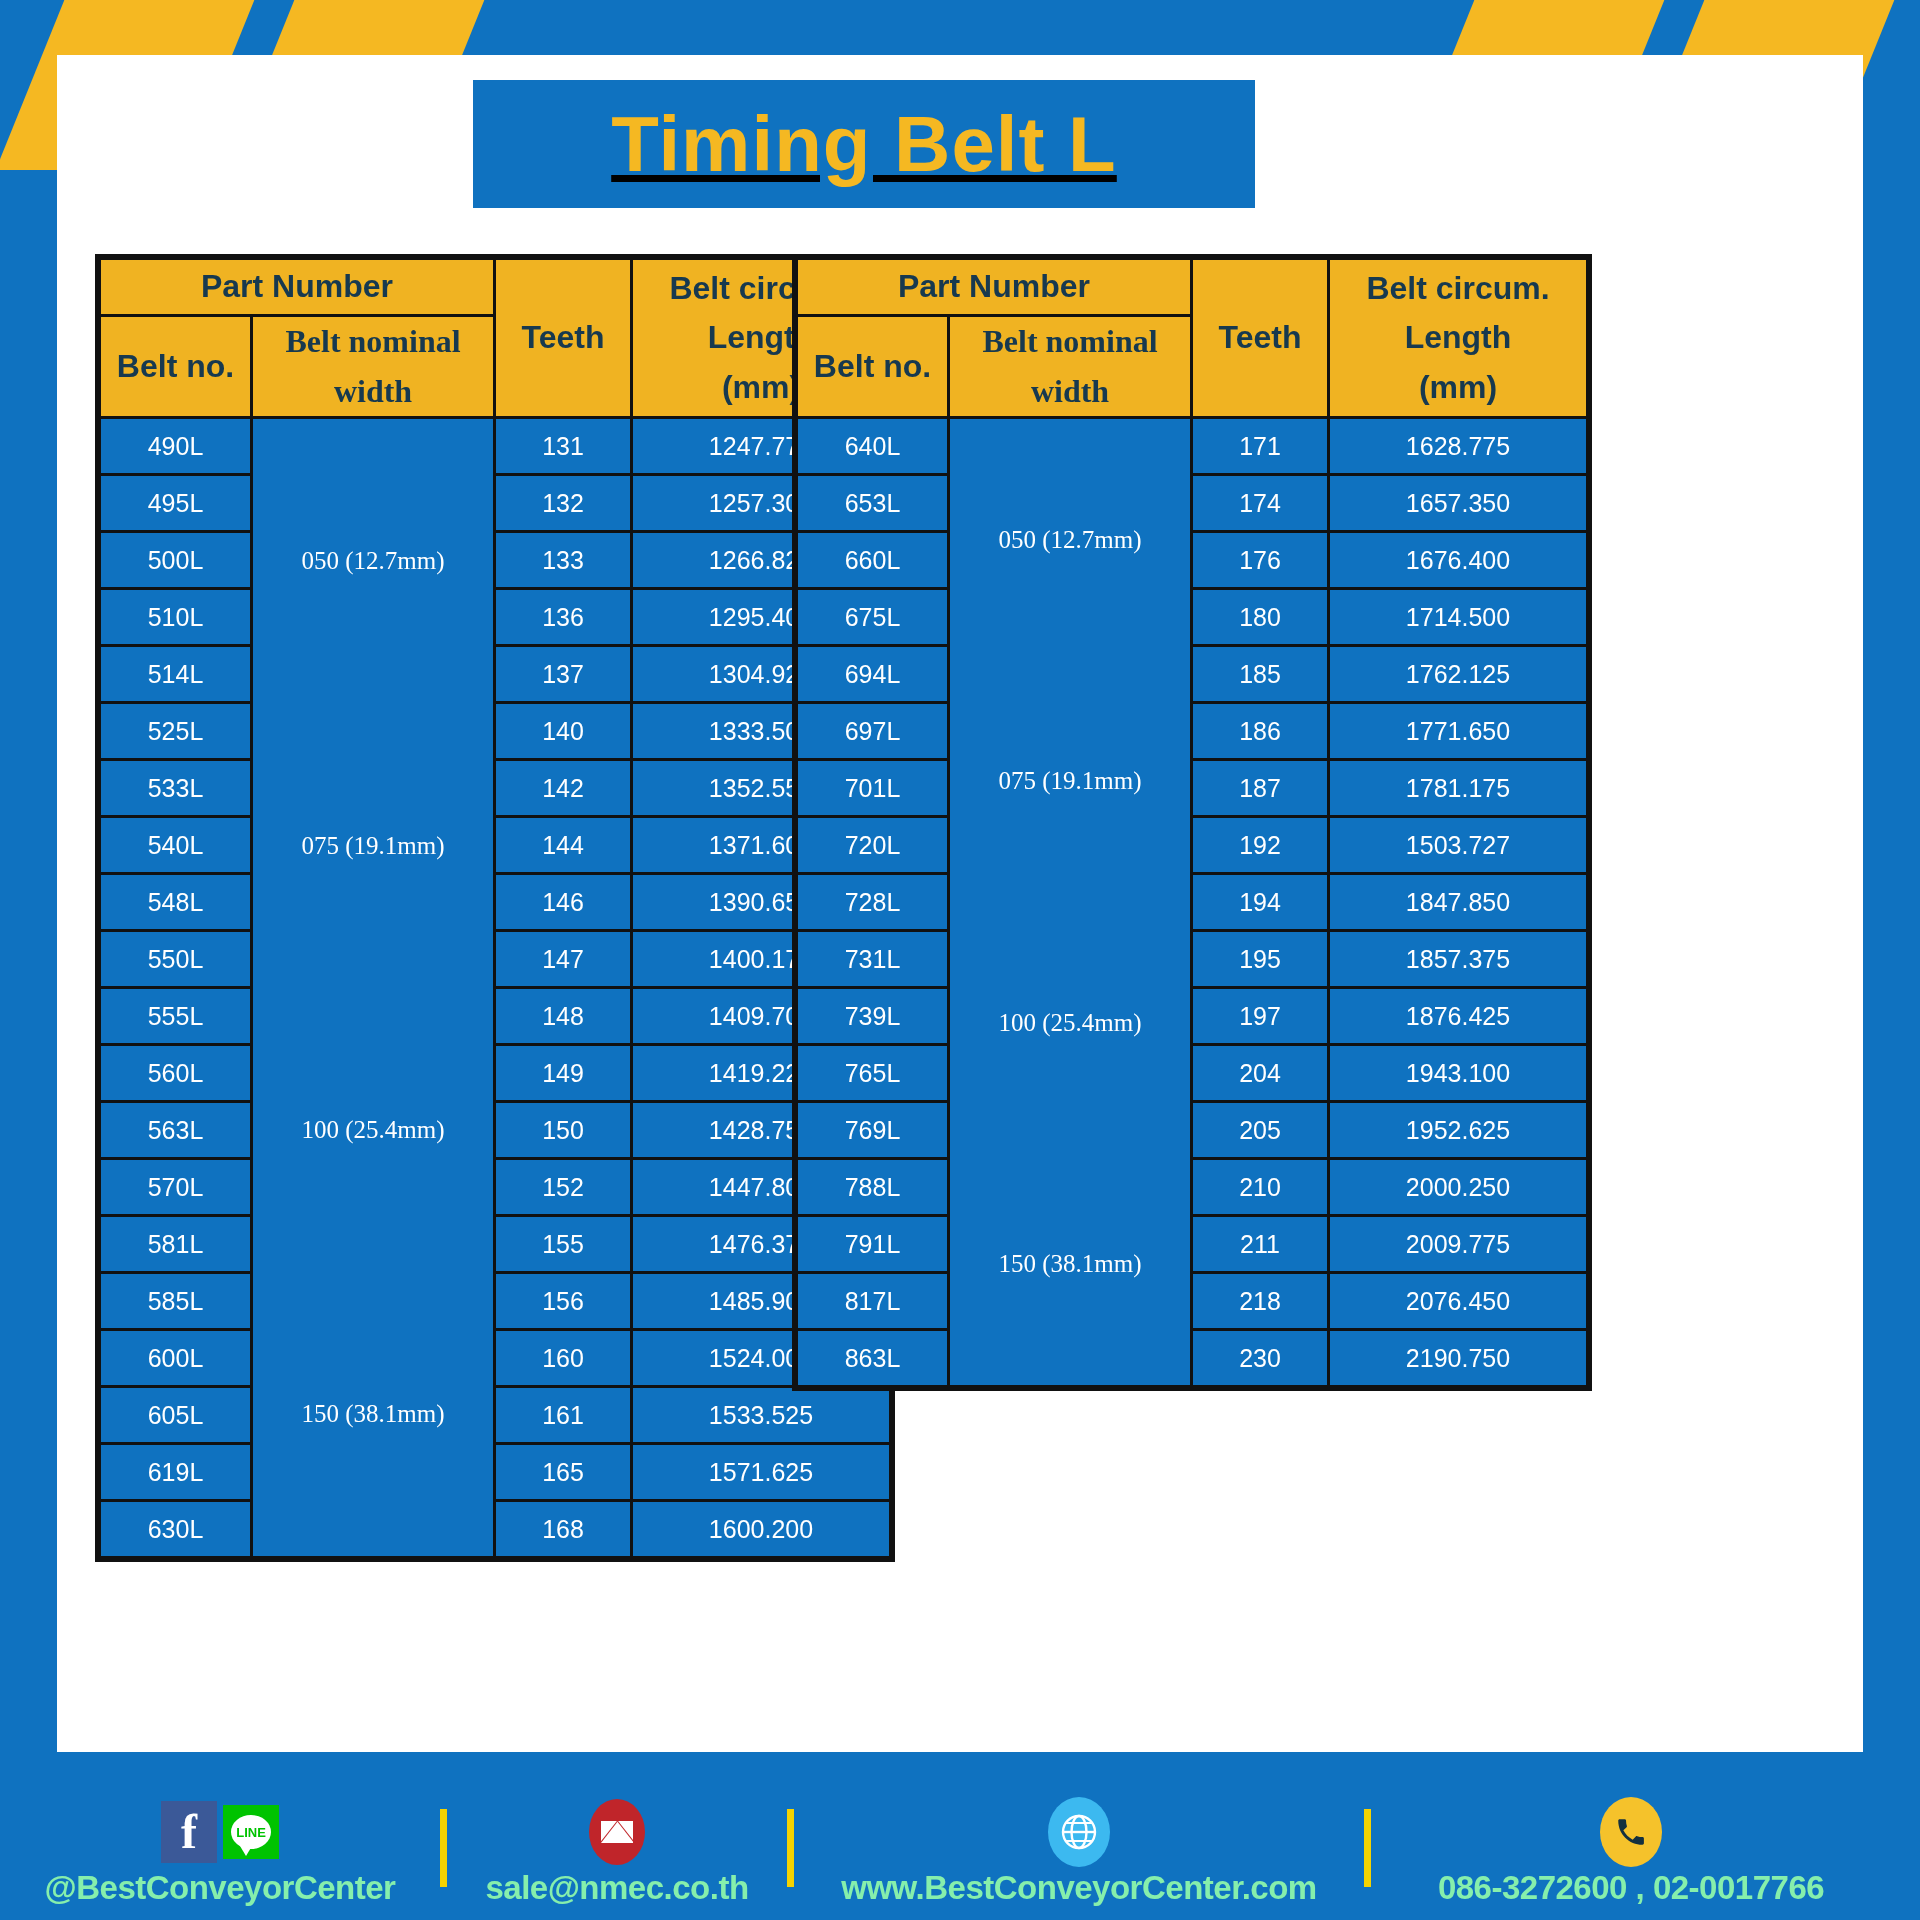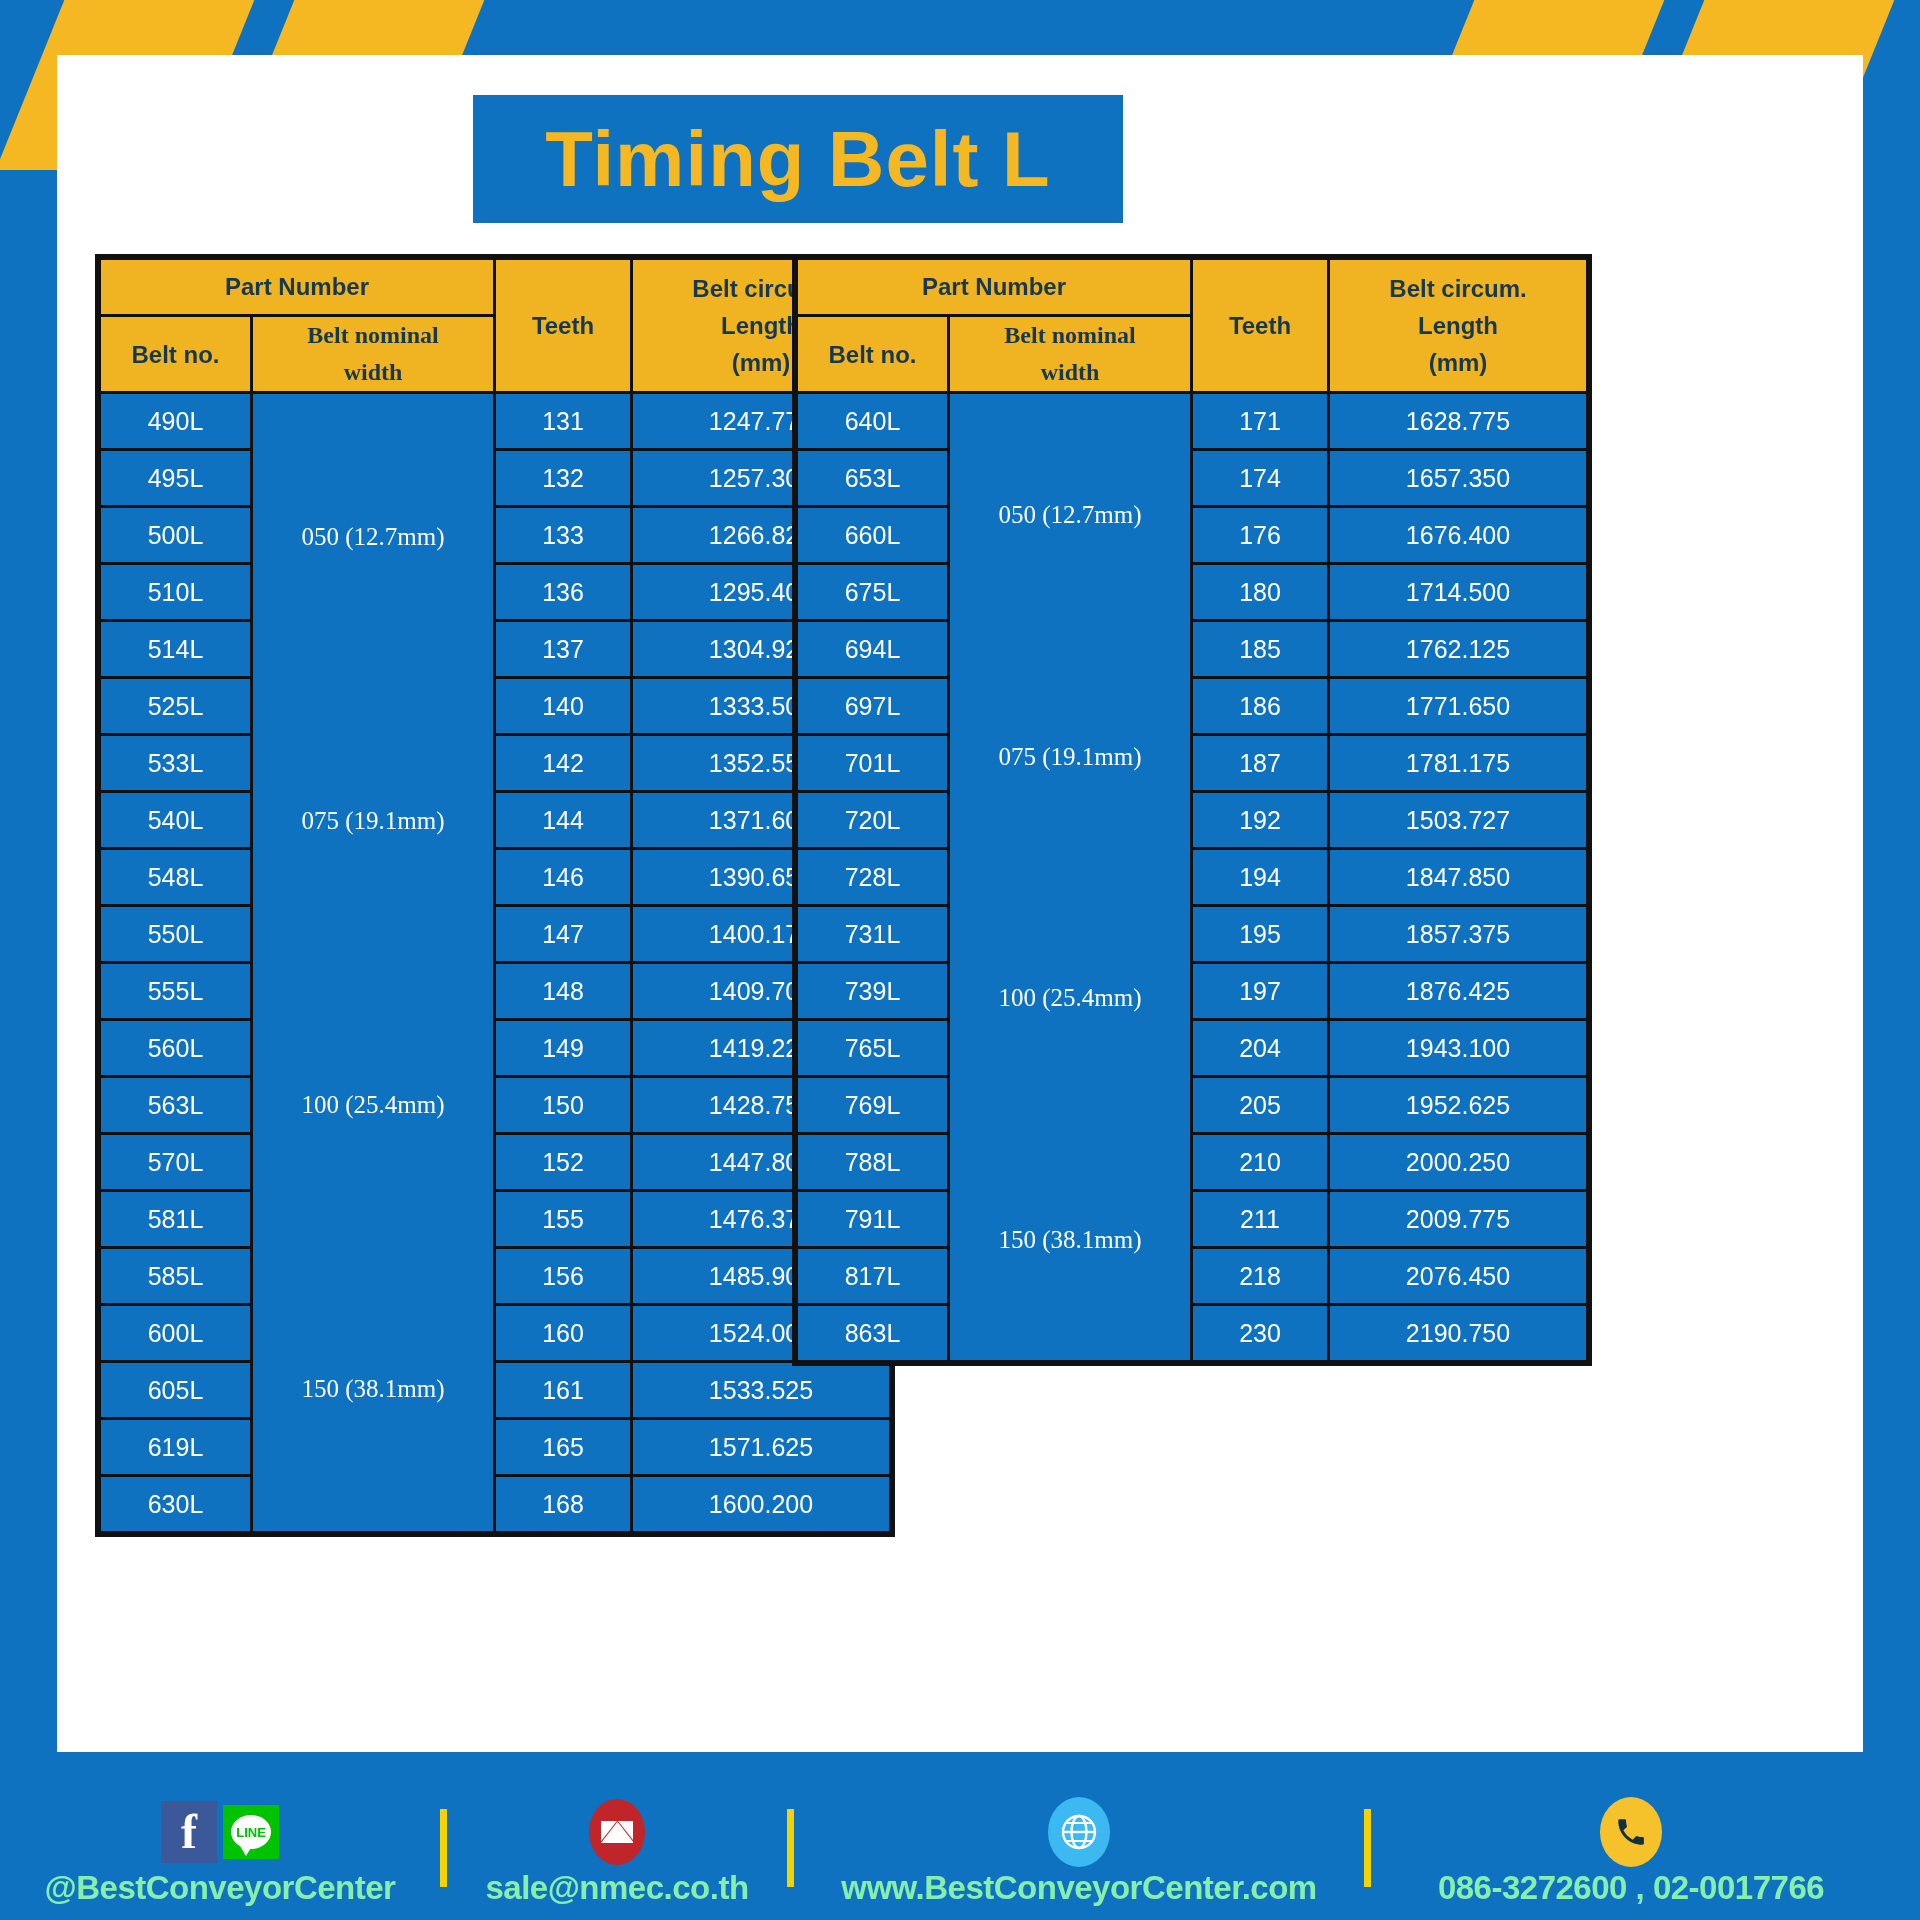--- a/index.html
+++ b/index.html
@@ -34,24 +34,24 @@
     position: absolute;
     left: 57px; top: 55px;
     width: 1806px; height: 1697px;
     background: #ffffff;
     overflow: hidden;
   }
 
   
   #title-box {
     position: absolute;
-    left: 416px; top: 40px;
-    width: 650px; height: 128px;
+    left: 416px; top: 25px;
+    width: 782px; height: 128px;
     background: #0f72c0;
-    display: flex; align-items: center; justify-content: center;
+    display: flex; align-items: center; justify-content: center; text-decoration: underline;
   }
   #title-text {
     font-size: 78px;
     font-weight: 700;
     color: #f5b822;
     letter-spacing: 1px;
     white-space: nowrap;
   }
 
   
@@ -83,21 +83,21 @@
     font-size: 25px;
     font-weight: 400;
     padding: 0;
     height: 54px;
     white-space: nowrap;
   }
   table.belt th {
     background: #f0b322;
     color: #17394f;
     font-weight: 700;
-    font-size: 24px;
+    font-size: 32px;
     line-height: 1.55;
     margin-left: 27px;
   }
   
   .c-beltno  { width: 149px; }
   .c-width   { width: 240px; font-family: Liberation Serif, serif; }
   .c-teeth   { width: 134px; }
   .c-len     { width: 256px; }
 
   td.width-cell { vertical-align: middle; font-size: 25px; }

